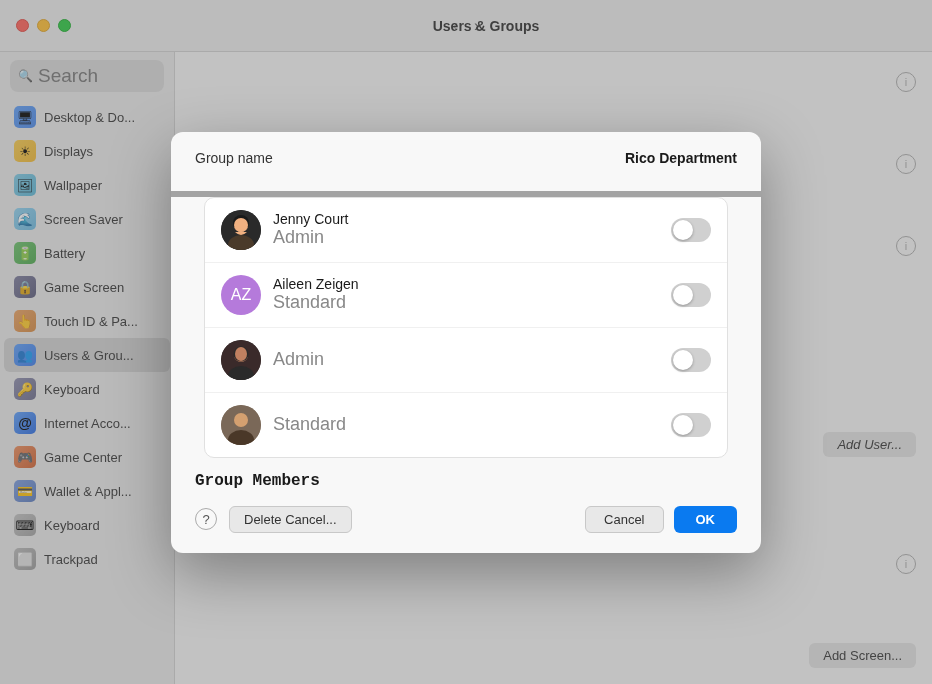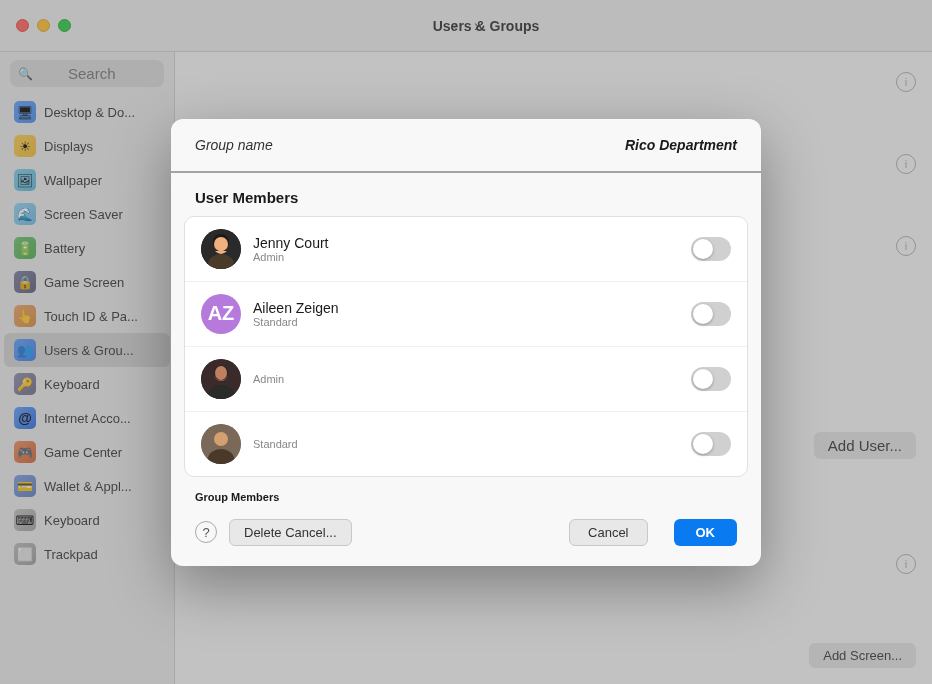--- a/index.html
+++ b/index.html
@@ -108,24 +108,23 @@
 
     .search-icon-svg {
       color: #888;
       font-size: 12px;
     }
 
     .search-input {
       background: none;
       border: none;
       outline: none;
-      font-size: 15px;
+      font-size: 19px;
       color: #888;
       width: 100%;
-      margin-left: 30px;
     }
 
     .sidebar-item {
       display: flex;
       align-items: center;
       padding: 6px 10px;
       gap: 8px;
       cursor: pointer;
       border-radius: 6px;
       margin: 0 4px;
@@ -177,23 +176,24 @@
     }
 
     .add-user-btn {
       position: absolute;
       right: 16px;
       top: 380px;
       background: #e0e0e0;
       border: none;
       border-radius: 6px;
       padding: 5px 14px;
-      font-size: 15px;
+      font-size: 13px;
       cursor: pointer;
       color: #333;
+      font-style: italic;
     }
 
     .add-group-btn {
       position: absolute;
       right: 16px;
       bottom: 16px;
       background: #e0e0e0;
       border: none;
       border-radius: 6px;
       padding: 5px 14px;
@@ -223,23 +223,22 @@
       box-shadow: 0 20px 60px rgba(0,0,0,0.35);
       overflow: hidden;
       padding-bottom: 20px;
     }
 
     
     .group-name-row {
       display: flex;
       align-items: center;
       justify-content: space-between;
-      padding: 18px 24px 18px;
-      border-bottom: 2px solid #a3a3a3;
-      font-style: italic;
+      padding: 18px 24px 25px;
+      border-bottom: 6px solid #a3a3a3;
     }
 
     .group-name-label {
       font-size: 14px;
       color: #333;
     }
 
     .group-name-value {
       font-size: 14px;
       font-weight: 600;
@@ -249,21 +248,21 @@
     
     .section-title {
       font-size: 15px;
       font-weight: 700;
       color: #1a1a1a;
       padding: 16px 24px 10px;
     }
 
     
     .members-list {
-      margin: 0 13px;
+      margin: 0 33px;
       background: white;
       border-radius: 10px;
       border: 1px solid #e0e0e0;
       overflow: hidden;
     }
 
     .member-row {
       display: flex;
       align-items: center;
       padding: 12px 16px;
@@ -291,21 +290,21 @@
       flex: 1;
     }
 
     .member-name {
       font-size: 14px;
       font-weight: 500;
       color: #1a1a1a;
     }
 
     .member-role {
-      font-size: 11px;
+      font-size: 18px;
       color: #888;
     }
 
     
     .toggle {
       width: 40px;
       height: 24px;
       background: #d0d0d0;
       border-radius: 12px;
       position: relative;
@@ -324,23 +323,24 @@
       left: 2px;
       box-shadow: 0 1px 3px rgba(0,0,0,0.3);
     }
 
     
     .group-members-section {
       padding: 14px 24px 0;
     }
 
     .group-members-title {
-      font-size: 11px;
+      font-size: 16px;
       font-weight: 700;
       color: #1a1a1a;
+      font-family: Liberation Mono, monospace;
     }
 
     
     .modal-footer {
       display: flex;
       align-items: center;
       justify-content: space-between;
       padding: 16px 24px 0;
     }
 
@@ -369,21 +369,21 @@
       border: 1px solid #c8c8c8;
       border-radius: 6px;
       padding: 5px 14px;
       font-size: 13px;
       cursor: pointer;
       color: #333;
     }
 
     .footer-right {
       display: flex;
-      gap: 26px;
+      gap: 10px;
     }
 
     .cancel-btn {
       background: #e8e8e8;
       border: 1px solid #c8c8c8;
       border-radius: 6px;
       padding: 5px 18px;
       font-size: 13px;
       cursor: pointer;
       color: #333;
@@ -527,21 +527,20 @@
 </div>
 
 <div class="overlay">
   <div class="modal">
 
     <div class="group-name-row">
       <span class="group-name-label">Group name</span>
       <span class="group-name-value">Rico Department</span>
     </div>
 
-    <div class="section-title">User Members</div>
 
     <div class="members-list">
 
       <div class="member-row">
         <div class="member-avatar avatar-jenny">
           <svg width="40" height="40" viewBox="0 0 40 40">
             <circle cx="20" cy="20" r="20" fill="#2a2a2a"></circle>
             <circle cx="20" cy="15" r="7" fill="#f0b080"></circle>
             <ellipse cx="20" cy="35" rx="13" ry="10" fill="#4a3a2a"></ellipse>
             <circle cx="20" cy="13" r="8" fill="#1a1a1a"></circle>
@@ -550,21 +549,21 @@
           </svg>
         </div>
         <div class="member-info">
           <div class="member-name">Jenny Court</div>
           <div class="member-role">Admin</div>
         </div>
         <div class="toggle"></div>
       </div>
 
       <div class="member-row">
-        <div class="member-avatar avatar-aileen" style="background:#b57adb;font-size:20px;font-weight:700;">AZ</div>
+        <div class="member-avatar avatar-aileen" style="background:#b57adb;font-size:16px;font-weight:400;">AZ</div>
         <div class="member-info">
           <div class="member-name">Aileen Zeigen</div>
           <div class="member-role">Standard</div>
         </div>
         <div class="toggle"></div>
       </div>
 
       <div class="member-row">
         <div class="member-avatar avatar-danny">
           <svg width="40" height="40" viewBox="0 0 40 40">

